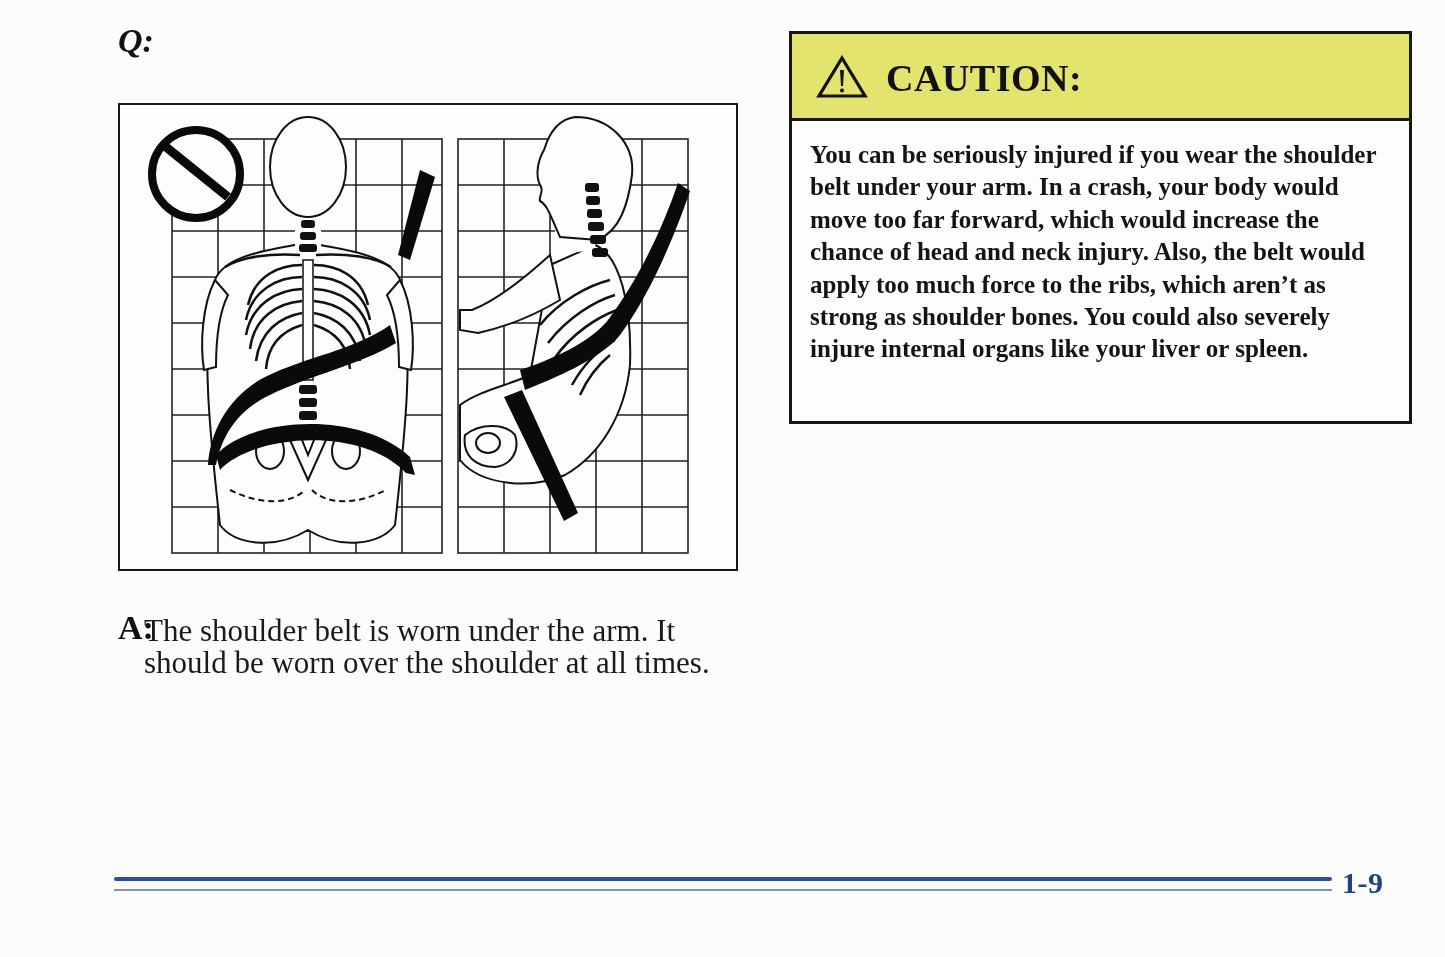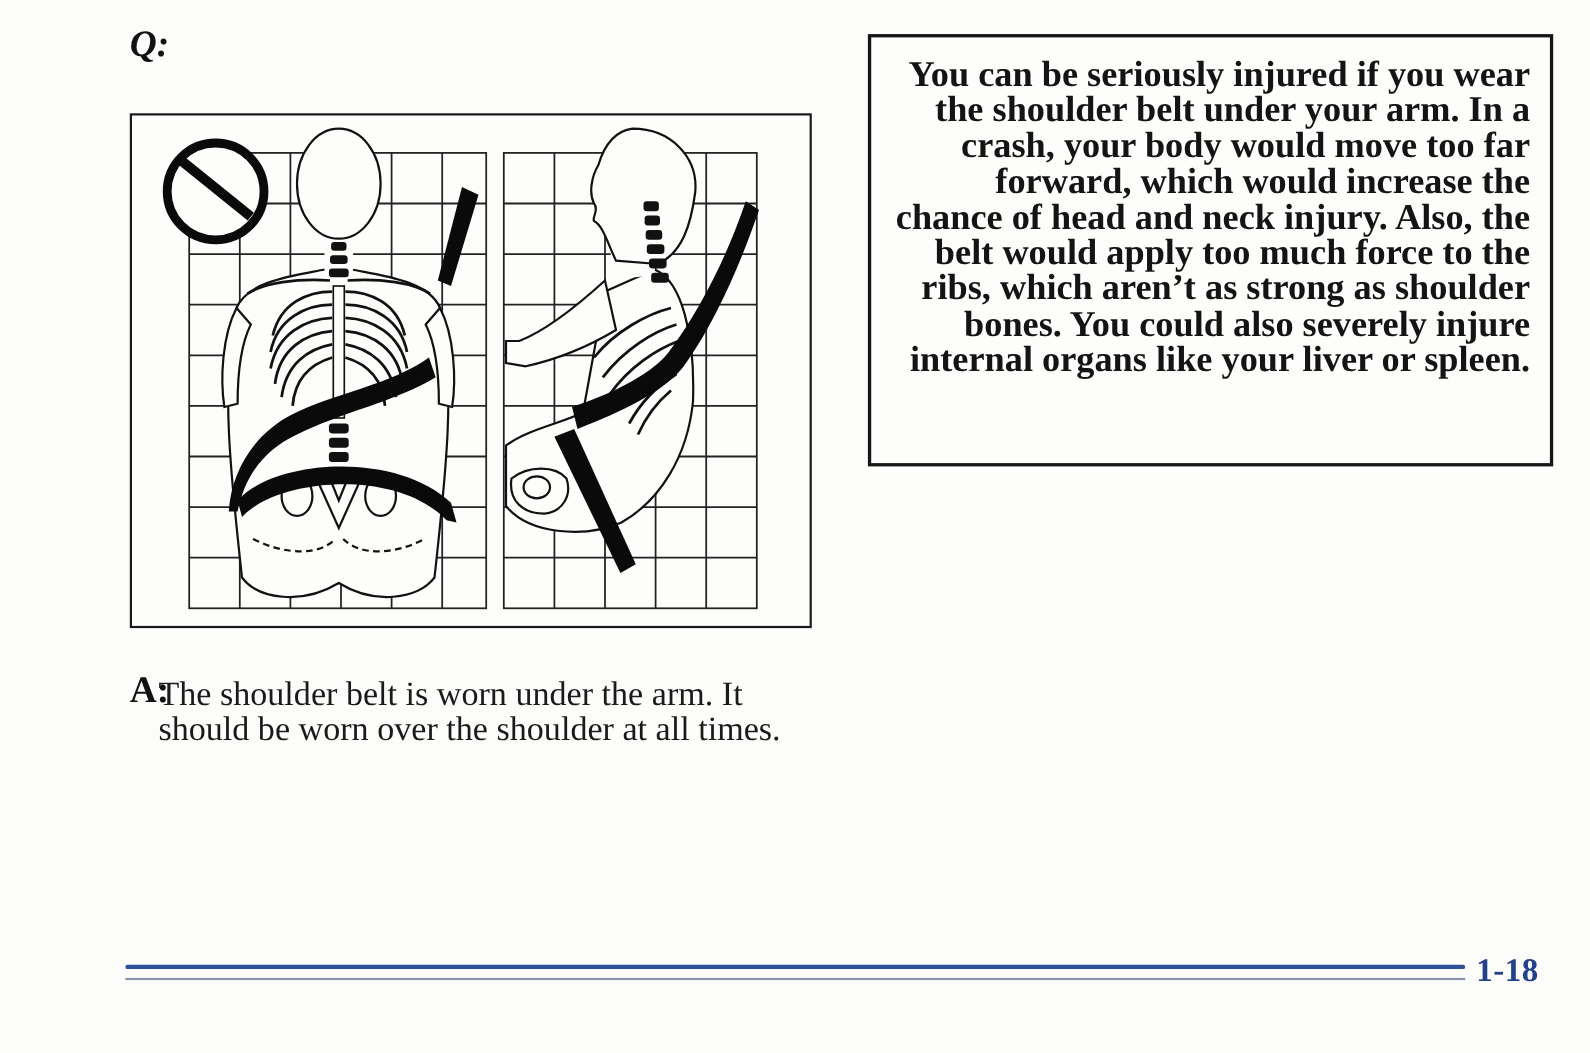--- a/index.html
+++ b/index.html
@@ -97,24 +97,23 @@
     font-family: "Liberation Serif", serif;
     font-size: 38px;
     font-weight: bold;
     letter-spacing: 0.5px;
     padding-top: 4px;
   }
   .caution-body {
     padding: 18px 18px 0 18px;
     font-family: "Liberation Serif", serif;
     font-weight: bold;
-    font-size: 33px;
+    font-size: 25px;
     line-height: 32.4px;
     color: #141414;
-    text-align: right;
   }
   .footer-rule-top {
     position: absolute;
     left: 114px;
     top: 877px;
     width: 1218px;
     height: 4px;
     background: #2e4f9a;
     border-radius: 2px;
   }
@@ -272,18 +271,26 @@
     </g>
   </svg>
 </div>
 
 <div class="answer">
   <span class="a-marker">A:</span>
   <div class="a-text">The shoulder belt is worn under the arm. It should be worn over the shoulder at all times.</div>
 </div>
 
 <div class="caution">
+  <div class="caution-header">
+    <svg class="caution-icon" viewBox="0 0 52 44" xmlns="http://www.w3.org/2000/svg">
+      <path d="M26 3 L 49 41 L 3 41 Z" fill="none" stroke="#111" stroke-width="3.2" stroke-linejoin="miter"></path>
+      <path d="M24 15 L 28 15 L 27 31 L 25 31 Z" fill="#111"></path>
+      <circle cx="26" cy="35.5" r="2" fill="#111"></circle>
+    </svg>
+    <span class="caution-title">CAUTION:</span>
+  </div>
   <div class="caution-body">You can be seriously injured if you wear the shoulder belt under your arm. In a crash, your body would move too far forward, which would increase the chance of head and neck injury. Also, the belt would apply too much force to the ribs, which aren’t as strong as shoulder bones. You could also severely injure internal organs like your liver or spleen.</div>
 </div>
 
 <div class="footer-rule-top"></div>
 <div class="footer-rule-bottom"></div>
-<div class="page-number">1-18</div>
+<div class="page-number">1-9</div>
 
 </body></html>

